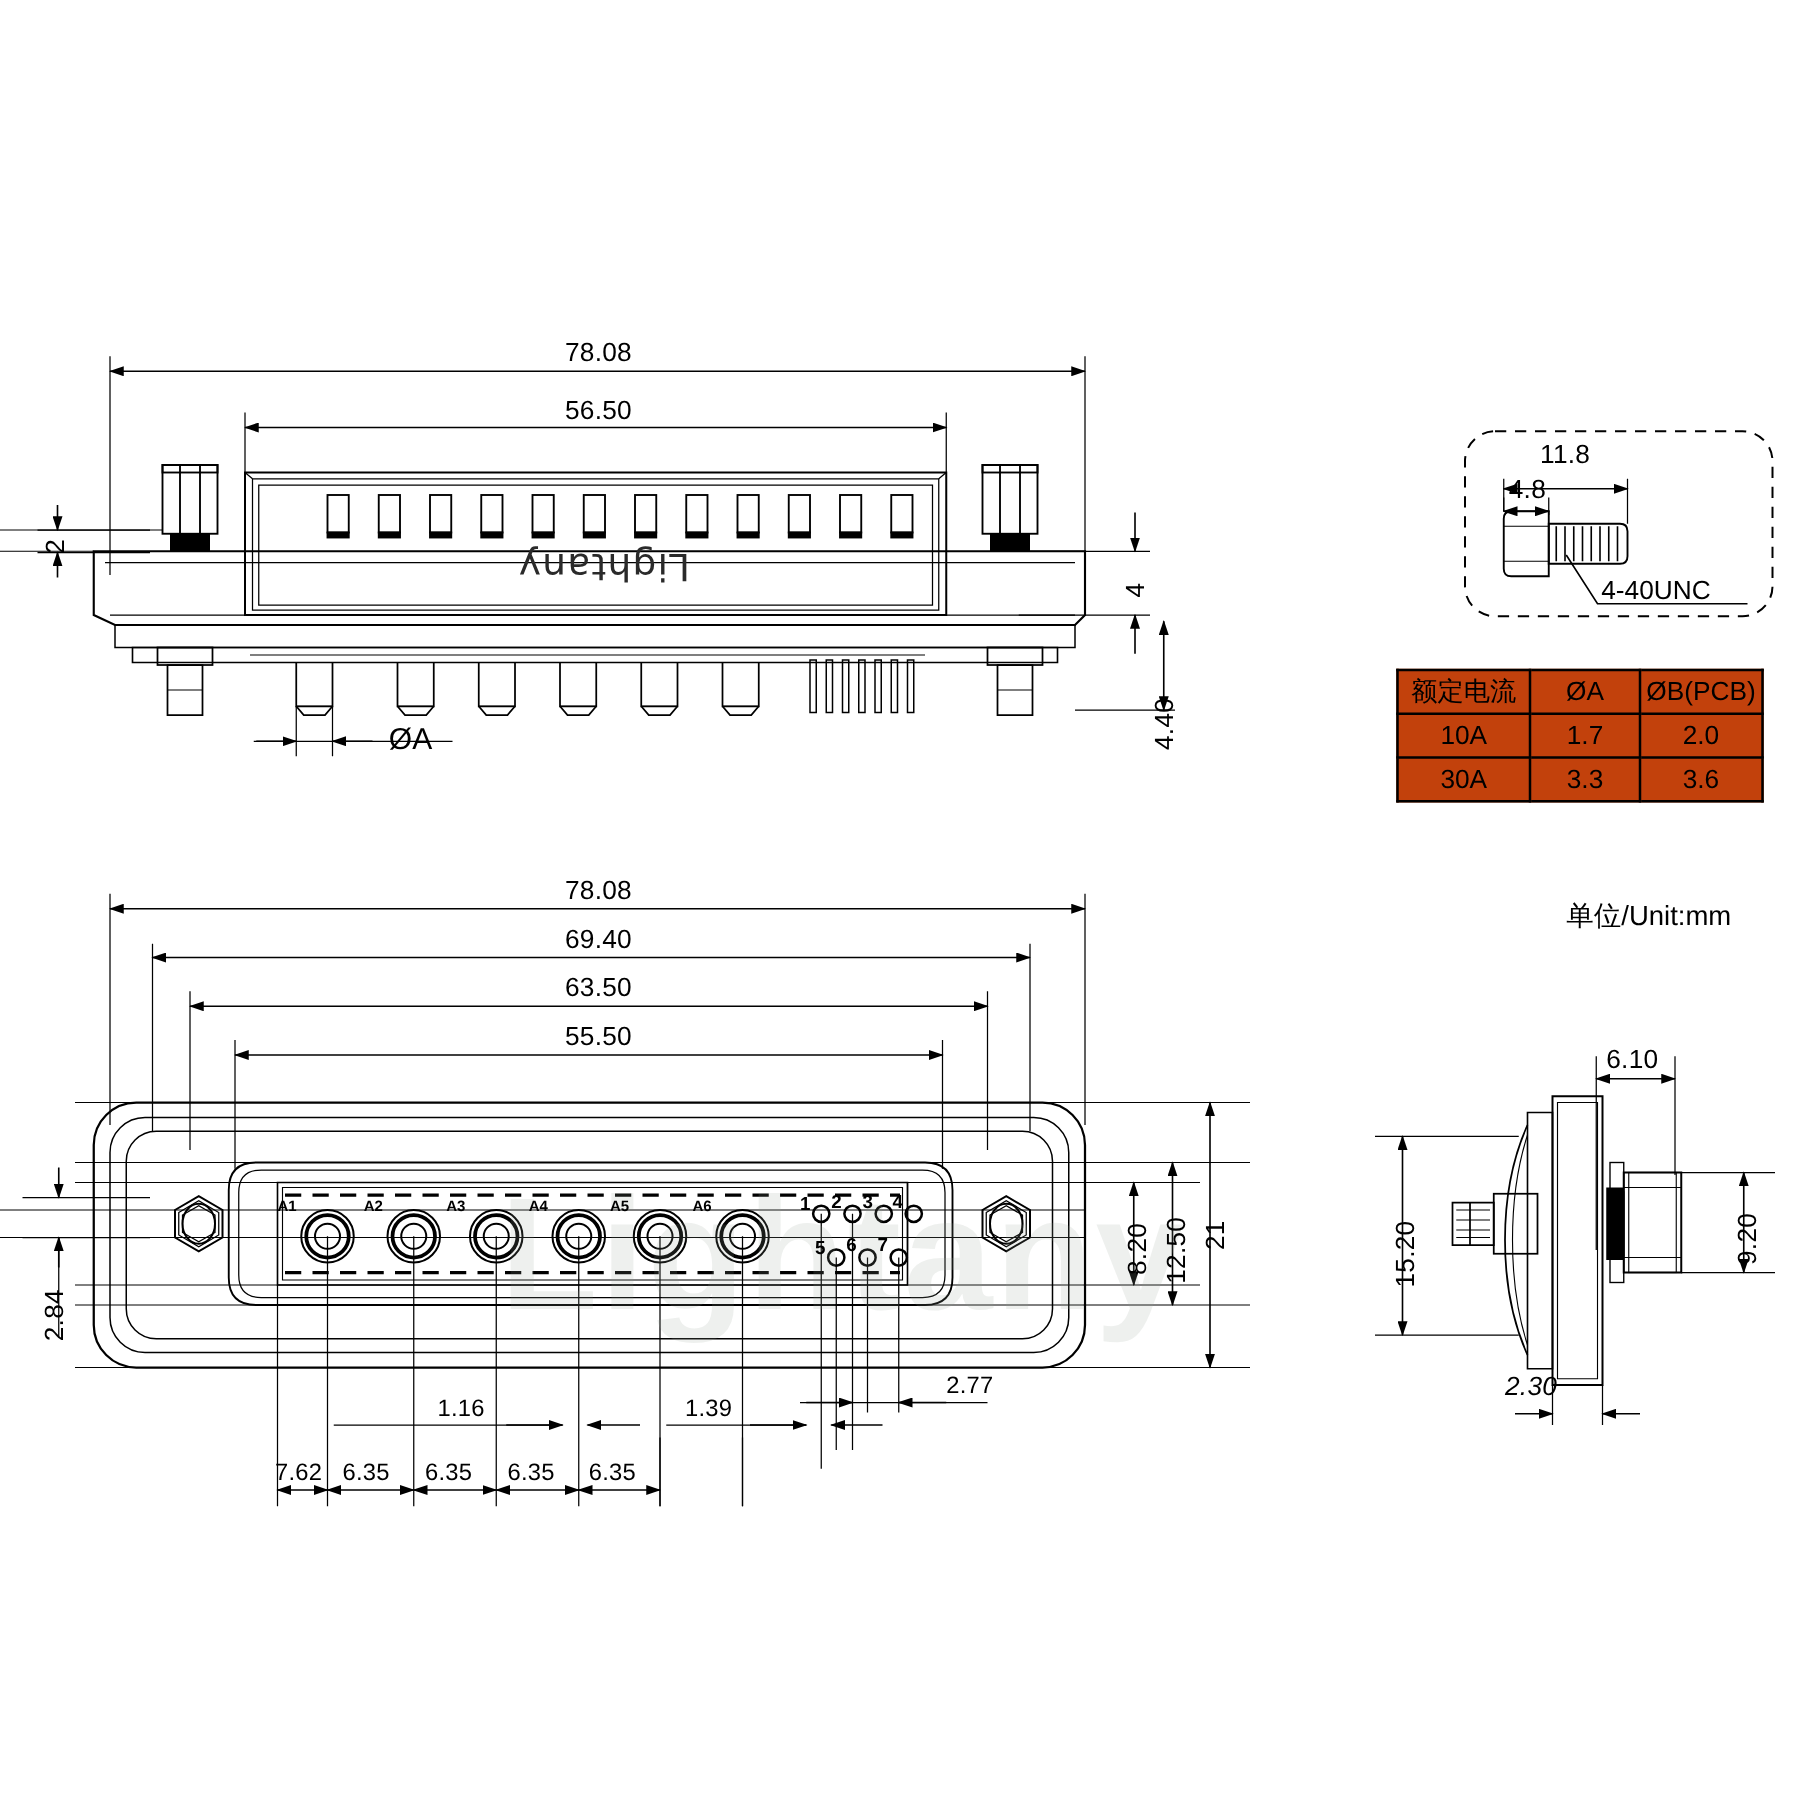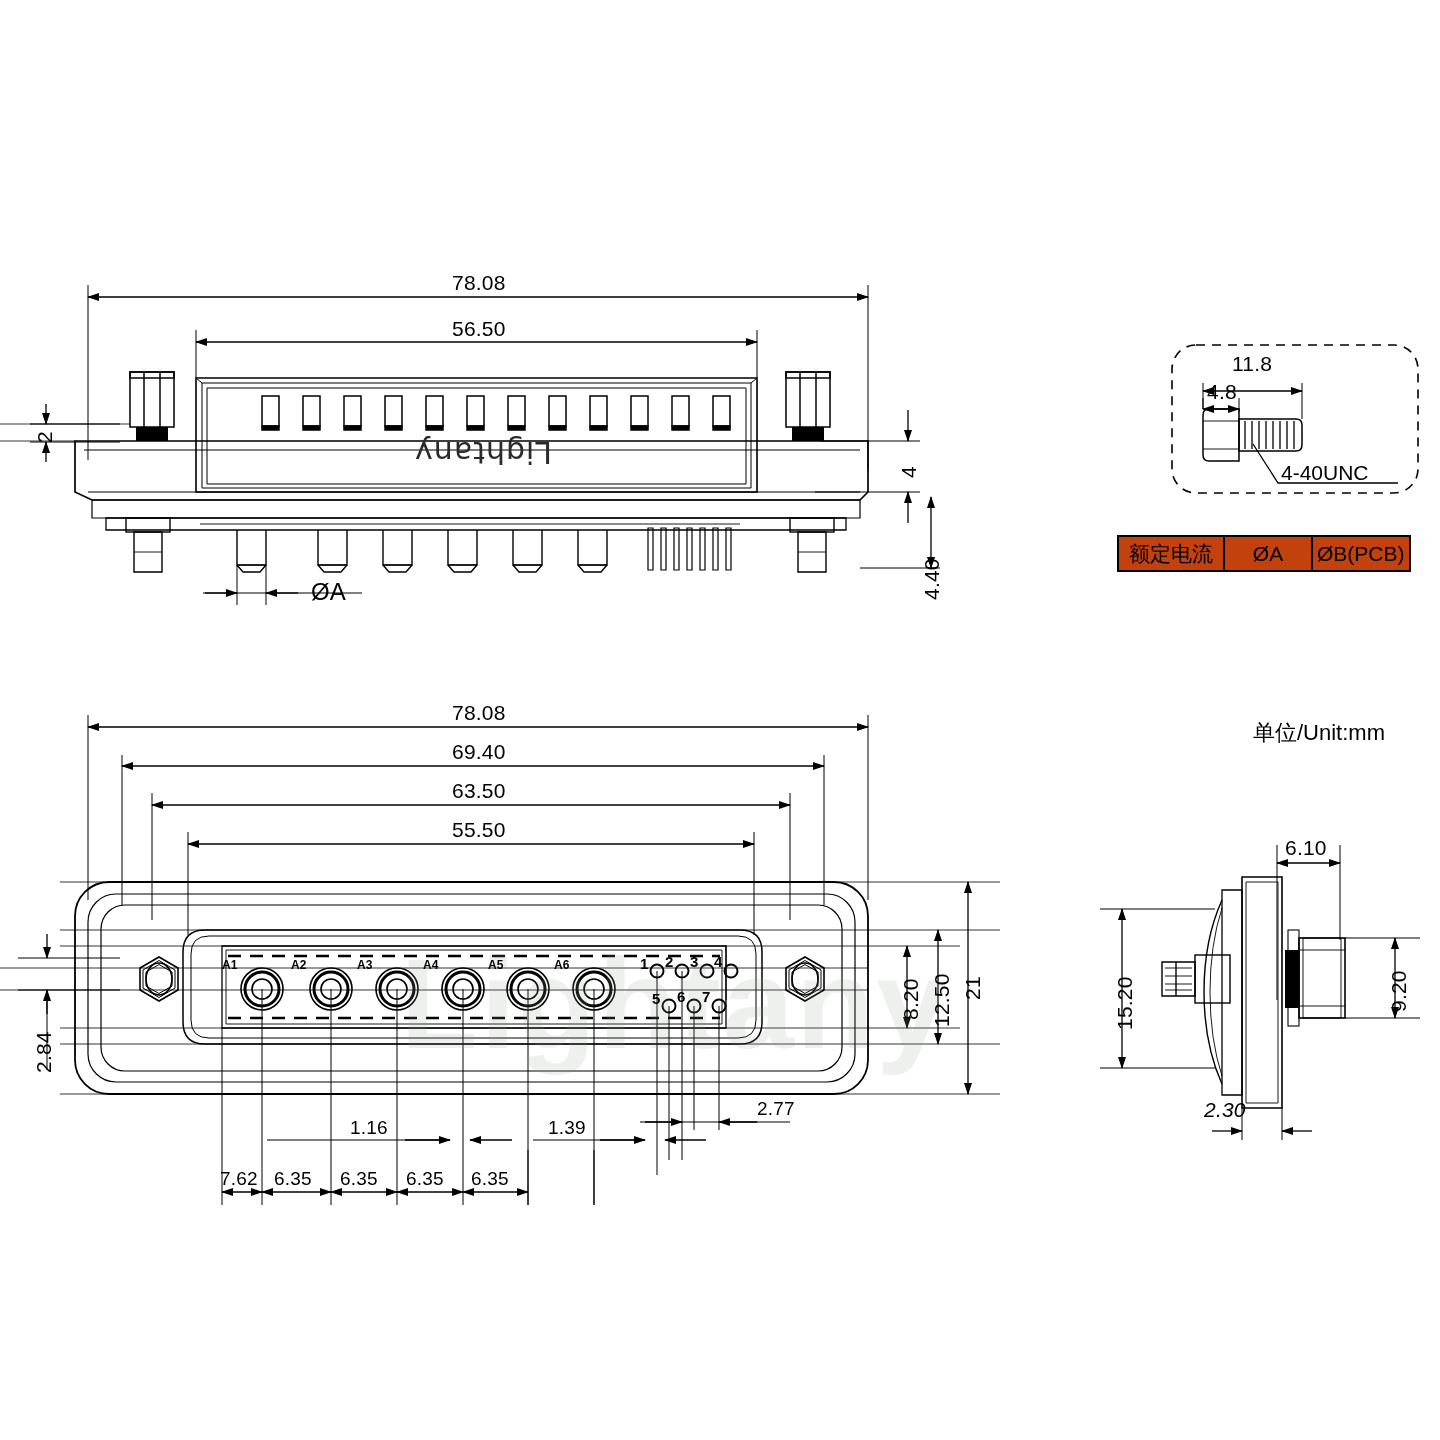--- a/index.html
+++ b/index.html
@@ -531,18 +531,28 @@
 
   <table class="spec-table">
     <thead>
       <tr>
         <th class="col-a">额定电流</th>
         <th class="col-b">ØA</th>
         <th class="col-c">ØB(PCB)</th>
       </tr>
     </thead>
     <tbody>
+      <tr>
+        <td>10A</td>
+        <td>1.7</td>
+        <td>2.0</td>
+      </tr>
+      <tr>
+        <td>30A</td>
+        <td>3.3</td>
+        <td>3.6</td>
+      </tr>
     </tbody>
   </table>
 
   <div class="unit-note">单位/Unit:mm</div>
 
 </div>
 
 </body></html>

